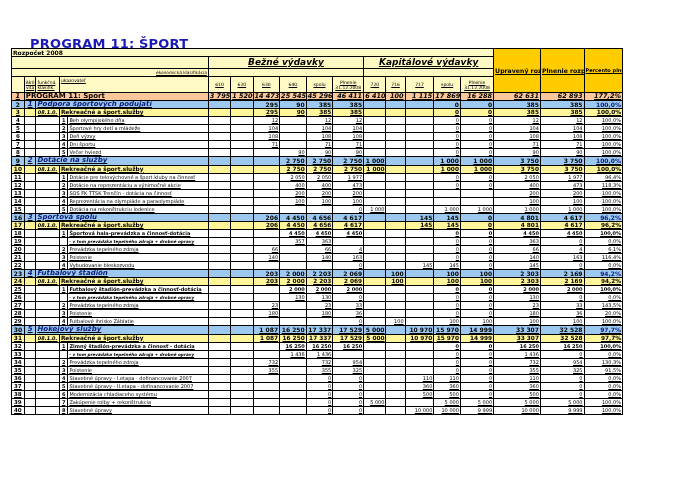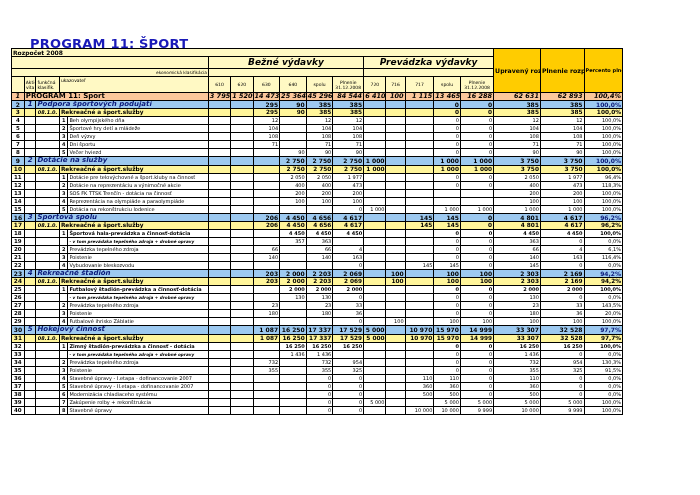--- a/index.html
+++ b/index.html
@@ -1,18 +1,18 @@
 <!DOCTYPE html>
 <html><head>
 <meta charset="utf-8">
 <style>
   html, body { margin:0; padding:0; background:#ffffff; }
   body { width:700px; height:495px; position:relative; overflow:hidden; font-family:"DejaVu Sans", sans-serif; }
   .title { position:absolute; left:30px; top:36px; font-size:13px; font-weight:bold; color:#1a1ab8; letter-spacing:0.2px; }
-  table.sheet { position:absolute; left:11px; top:48px; border-collapse:collapse; table-layout:fixed; width:612px; font-size:5px; }
+  table.sheet { position:absolute; left:11px; top:48px; border-collapse:collapse; table-layout:fixed; width:612px; font-size:5px;text-decoration:underline; }
   table.sheet td { border:0.6px solid #000; padding:0 1px; height:7.05px; line-height:7px; white-space:nowrap; overflow:hidden; color:#000; }
   .num { text-align:right; }
   .hdr-yellow { background:#fff9c4; }
   .hdr-gold { background:#ffcc00; font-weight:bold; text-align:center; font-size:6.2px; line-height:7.6px; }
   .hdr-gold-sm { background:#ffcc00; font-weight:bold; text-align:center; font-size:5px; line-height:6.5px; }
   .section-title { font-weight:bold; font-style:italic; font-size:9px; text-align:center; }
   .colhdr { text-align:center; font-size:4.5px; background:#fff9c4; }
   .prog td { background:#fbc79b; font-weight:bold; font-style:italic; font-size:6.5px; }
   .prog td.lbl { font-style:normal; font-size:7px; }
   .sub td { background:#9dc9f0; font-weight:bold; font-size:6px; color:#0b1a7a; }
@@ -57,21 +57,21 @@
   <thead>
     <tr>
       <td colspan="16" class="hdr-yellow" style="font-weight:bold;font-size:6px;">Rozpočet 2008</td>
       <td rowspan="4" class="hdr-gold thick-l">Upravený rozpočet na rok 2008</td>
       <td rowspan="4" class="hdr-gold thick-l">Plnenie rozpočtu k 31.12. 2008</td>
       <td rowspan="4" class="hdr-gold-sm thick-l">Percento plnenia rozpočtu</td>
     </tr>
     <tr>
       <td colspan="5" class="hdr-yellow" style="height:11px"></td>
       <td colspan="6" class="hdr-yellow section-title thick-l">Bežné výdavky</td>
-      <td colspan="5" class="hdr-yellow section-title thick-l">Prevádzka výdavky</td>
+      <td colspan="5" class="hdr-yellow section-title thick-l">Kapitálové výdavky</td>
     </tr>
     <tr>
       <td colspan="5" class="hdr-yellow" style="text-align:right;font-size:4.3px;">ekonomická klasifikácia</td>
       <td colspan="6" class="hdr-yellow thick-l"></td>
       <td colspan="5" class="hdr-yellow thick-l"></td>
     </tr>
     <tr id="colhdr-row">
       <td class="colhdr" style="height:15px"></td>
       <td class="colhdr" style="white-space:normal;line-height:5px;">Akti-vita</td>
       <td class="colhdr" style="white-space:normal;line-height:5px;text-align:left;">funkčná klasifik.</td>
@@ -89,31 +89,31 @@
       <td class="colhdr" style="white-space:normal;line-height:5px;">Plnenie 31.12.2008</td>
     </tr>
   </thead>
   <tbody id="rows">
       <tr class="prog">
         <td class="rownum">1</td>
         <td class="lbl" colspan="4">PROGRAM 11:      Šport</td>
         <td class="num thick-l">3 795</td>
         <td class="num">1 520</td>
         <td class="num">14 473</td>
-        <td class="num">25 364</td>
+        <td class="num">25 545</td>
         <td class="num">45 296</td>
-        <td class="num">84 544</td>
+        <td class="num">46 411</td>
         <td class="num thick-l">6 410</td>
         <td class="num">100</td>
         <td class="num">1 115</td>
-        <td class="num">13 465</td>
+        <td class="num">17 869</td>
         <td class="num">16 288</td>
         <td class="num thick-l">62 631</td>
         <td class="num thick-l">62 893</td>
-        <td class="num thick-l pc pct">100,4%</td>
+        <td class="num thick-l pc pct">177,2%</td>
       </tr>
       <tr class="sub">
         <td class="rownum">2</td>
         <td class="lbl" style="text-align: center;">1</td>
         <td class="lbl" colspan="3">Podpora športových podujatí</td>
         <td class="num thick-l"></td>
         <td class="num"></td>
         <td class="num">295</td>
         <td class="num">90</td>
         <td class="num">385</td>
@@ -536,21 +536,21 @@
         <td class="num">145</td>
         <td class="num">145</td>
         <td class="num">0</td>
         <td class="num thick-l">145</td>
         <td class="num thick-l">0</td>
         <td class="num thick-l pc pct">0,0%</td>
       </tr>
       <tr class="sub">
         <td class="rownum">23</td>
         <td class="lbl" style="text-align: center;">4</td>
-        <td class="lbl" colspan="3">Rekreačné štadión</td>
+        <td class="lbl" colspan="3">Futbalový štadión</td>
         <td class="num thick-l"></td>
         <td class="num"></td>
         <td class="num">203</td>
         <td class="num">2 000</td>
         <td class="num">2 203</td>
         <td class="num">2 069</td>
         <td class="num thick-l"></td>
         <td class="num">100</td>
         <td class="num"></td>
         <td class="num">100</td>
@@ -680,21 +680,21 @@
         <td class="num"></td>
         <td class="num">100</td>
         <td class="num">100</td>
         <td class="num thick-l">100</td>
         <td class="num thick-l">100</td>
         <td class="num thick-l pc pct">100,0%</td>
       </tr>
       <tr class="sub">
         <td class="rownum">30</td>
         <td class="lbl" style="text-align: center;">5</td>
-        <td class="lbl" colspan="3">Hokejový činnosť</td>
+        <td class="lbl" colspan="3">Hokejový služby</td>
         <td class="num thick-l"></td>
         <td class="num"></td>
         <td class="num">1 087</td>
         <td class="num">16 250</td>
         <td class="num">17 337</td>
         <td class="num">17 529</td>
         <td class="num thick-l">5 000</td>
         <td class="num"></td>
         <td class="num">10 970</td>
         <td class="num">15 970</td>

